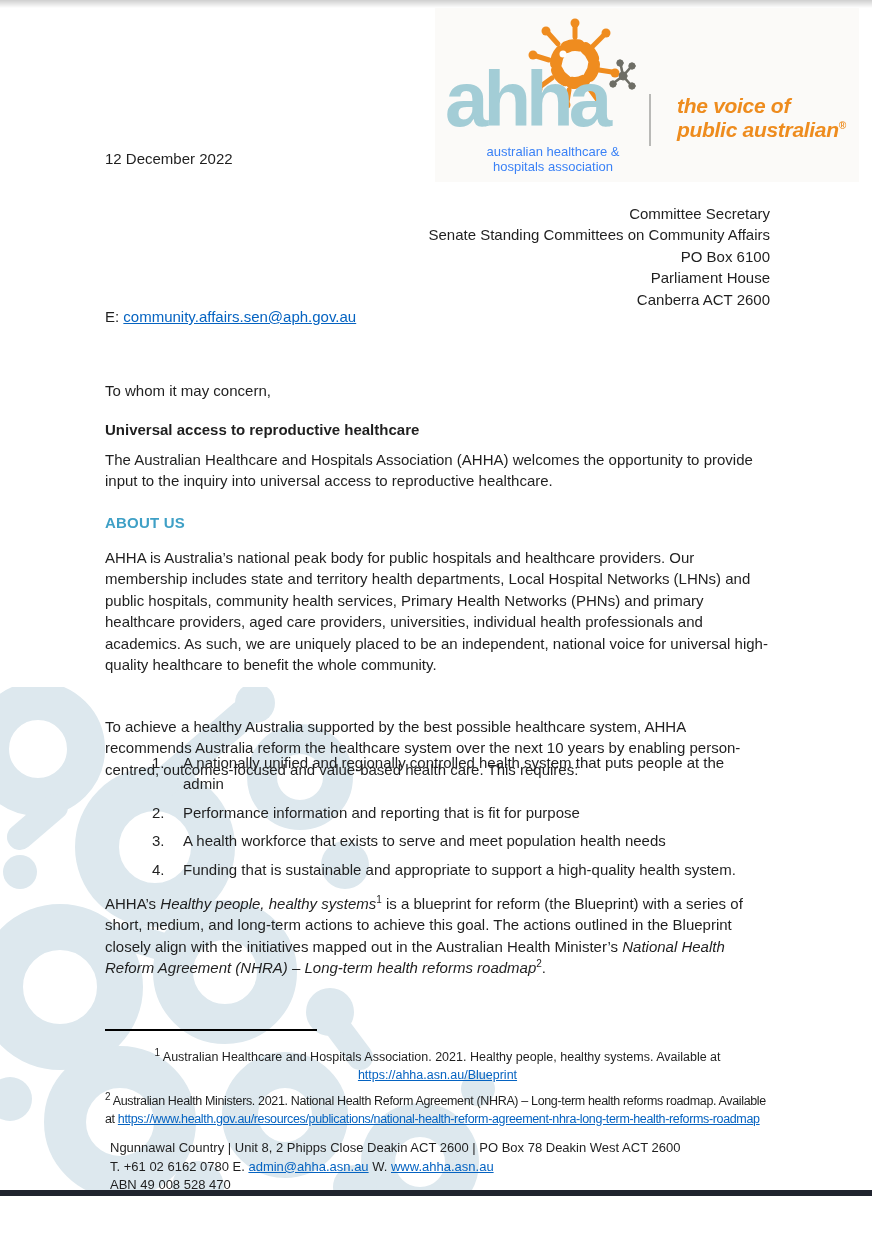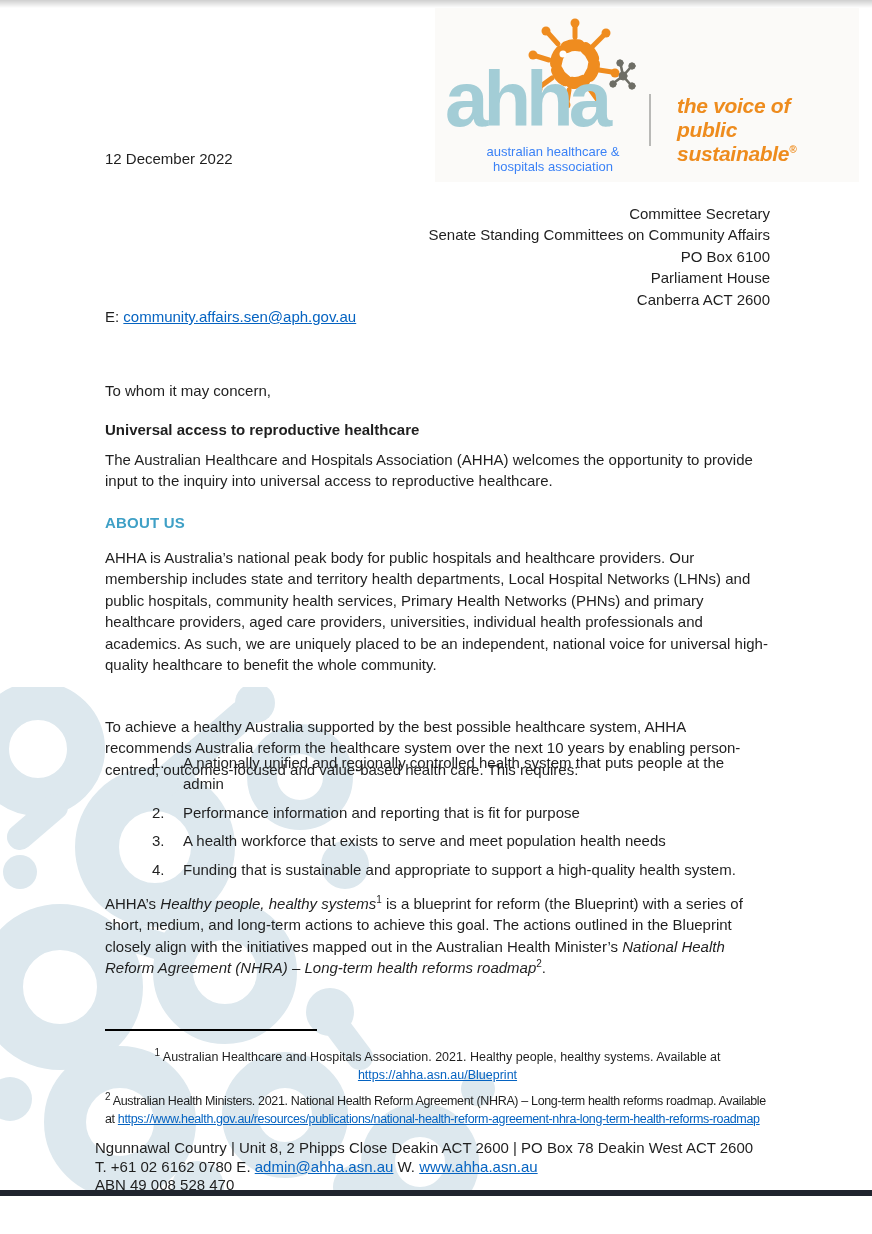--- a/index.html
+++ b/index.html
@@ -70,22 +70,22 @@
   sup { font-size:10px; vertical-align:super; line-height:0; }
   a.lnk { color:#0563c1; text-decoration:underline; cursor:pointer; }
   
   .fn-rule { position:absolute; left:105px; top:1029px; width:212px; height:2px;
              background:#000000; z-index:1; }
   .footnote { position:absolute; left:105px; width:665px; z-index:1;
               font-size:12.5px; line-height:17.5px; color:#1f1f1f; }
   .fn1 { top:1049px;text-align:center; }
   .fn2 { top:1093px; letter-spacing:-0.35px; }
   
-  .footer { position:absolute; left:95px; top:1139px; width:665px; z-index:1;
-            font-size:15px; line-height:18.5px; }
+  .footer { position:absolute; left:110px; top:1139px; width:665px; z-index:1;
+            font-size:13px; line-height:18.5px; }
 </style>
 </head>
 <body>
 
 <div class="page">
 
   <div class="top-shade"></div>
 
   <svg class="watermark" viewBox="0 0 520 505" xmlns="http://www.w3.org/2000/svg">
     <g stroke="#dde8ee" fill="none" stroke-linecap="round">
@@ -156,21 +156,21 @@
 
     <div class="logo-sub">
       <div>australian healthcare &amp;</div>
       <div>hospitals association</div>
     </div>
 
     <div class="logo-divider"></div>
 
     <div class="tagline">
       <div>the voice of</div>
-      <div><span>public sustainable</span><sup>®</sup></div>
+      <div><span>public australian</span><sup>®</sup></div>
     </div>
   </div>
 
   <div class="blk date">12 December 2022</div>
 
   <div class="blk address">
     <p>Committee Secretary</p>
     <p>Senate Standing Committees on Community Affairs</p>
     <p>PO Box 6100</p>
     <p>Parliament House</p>

